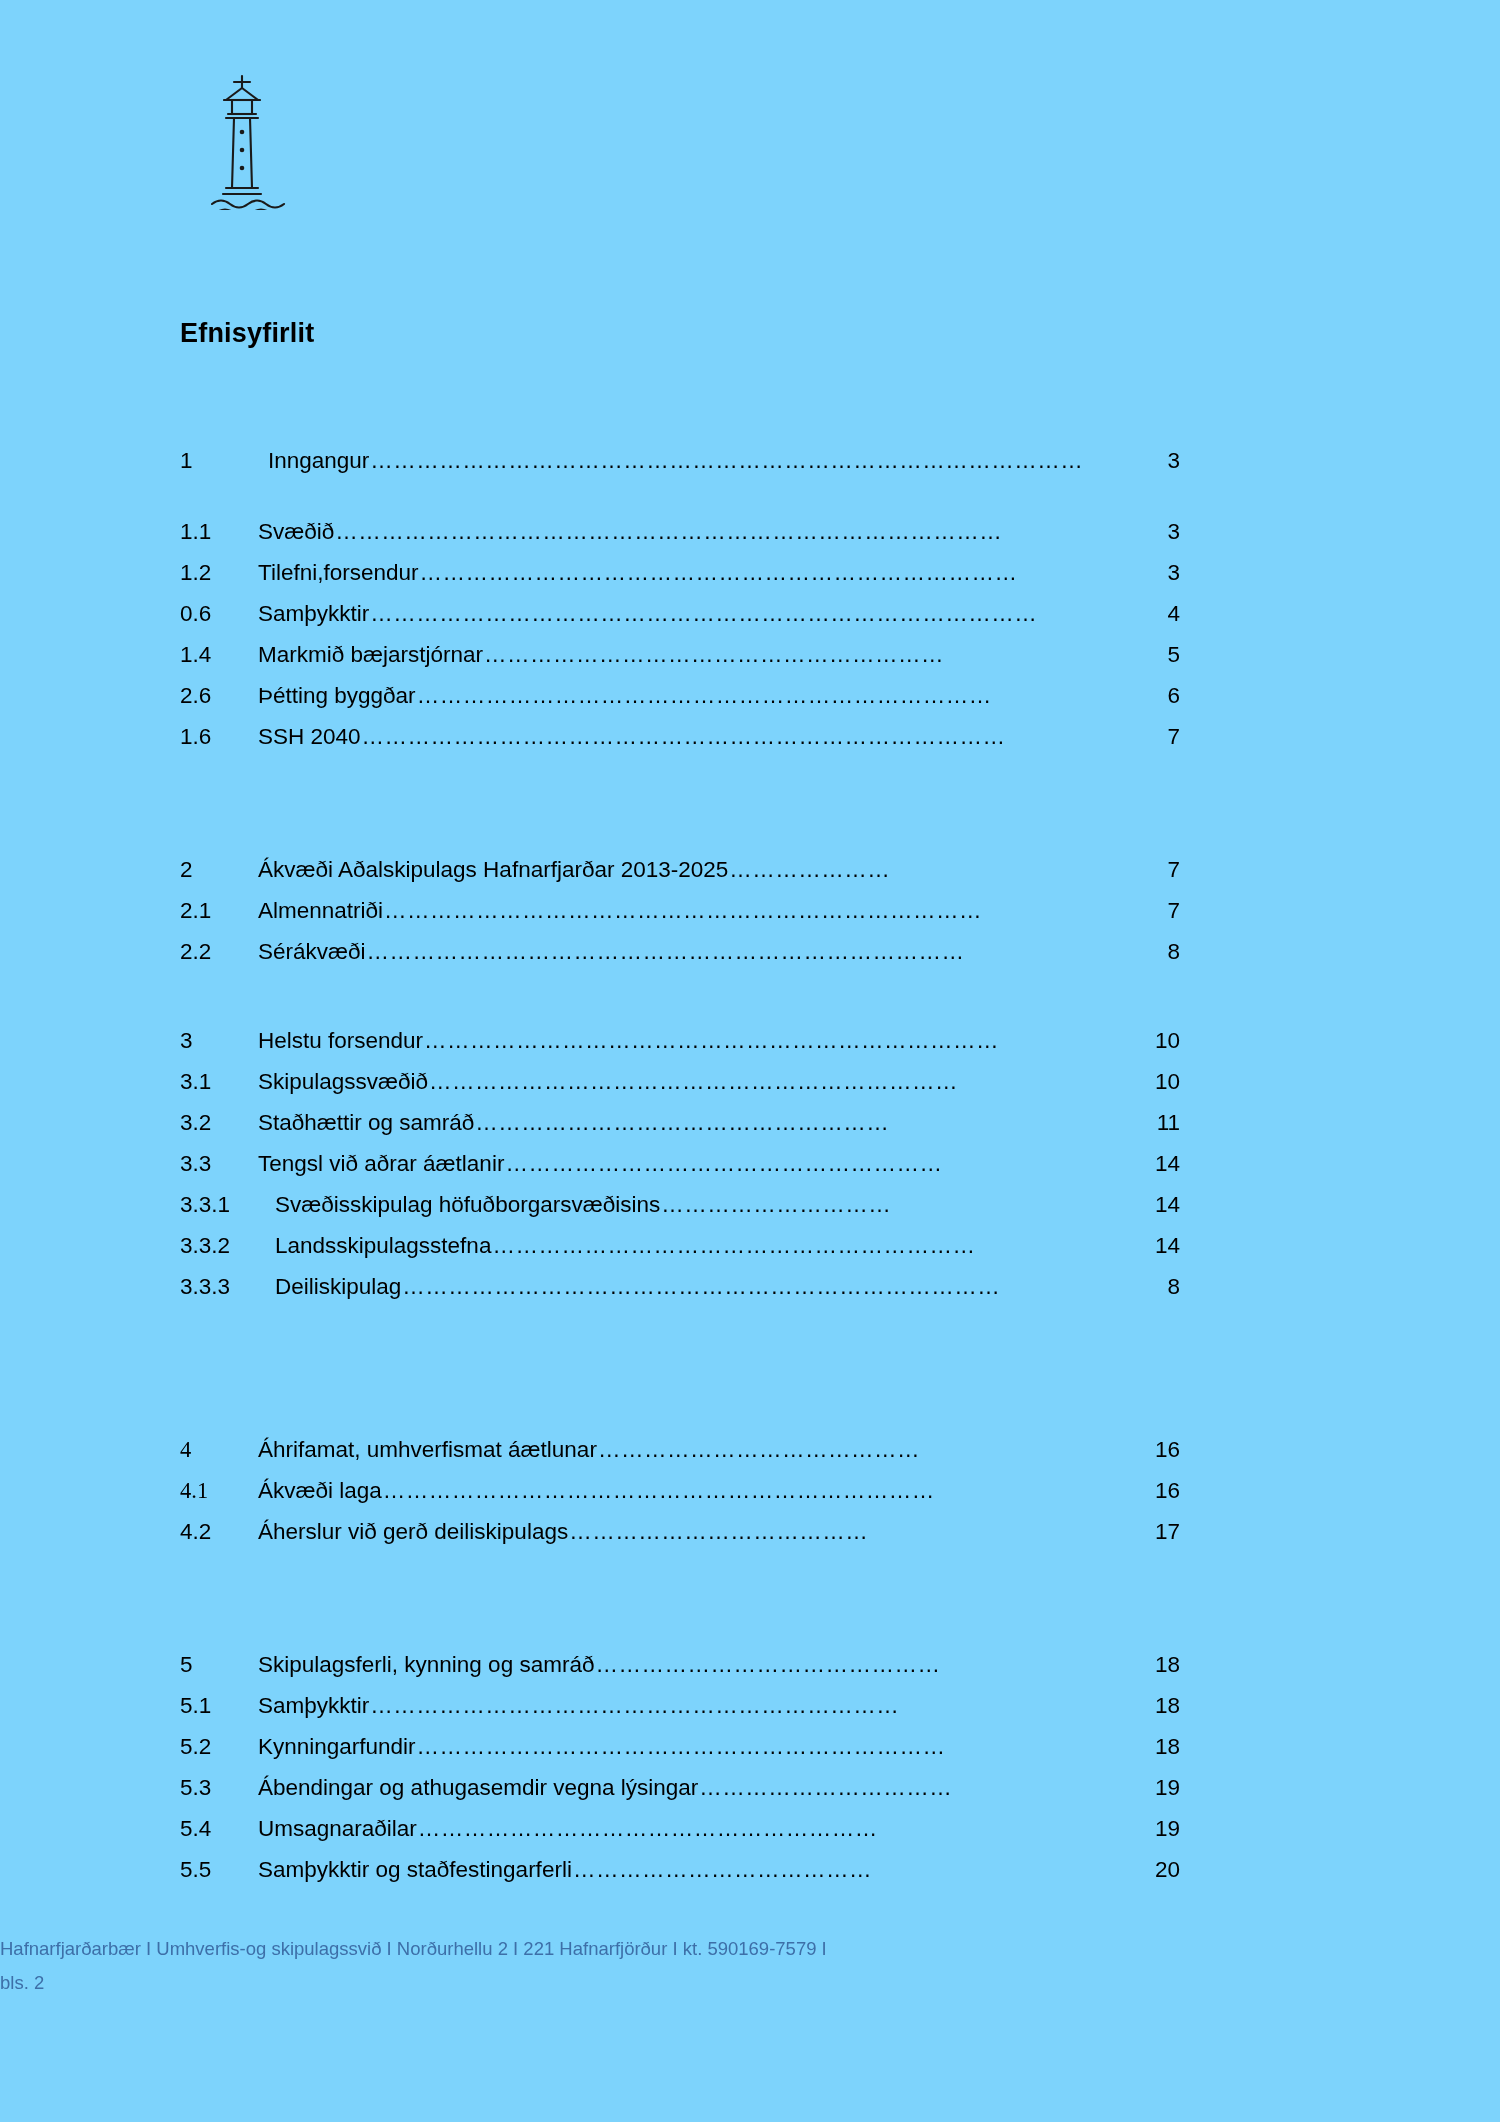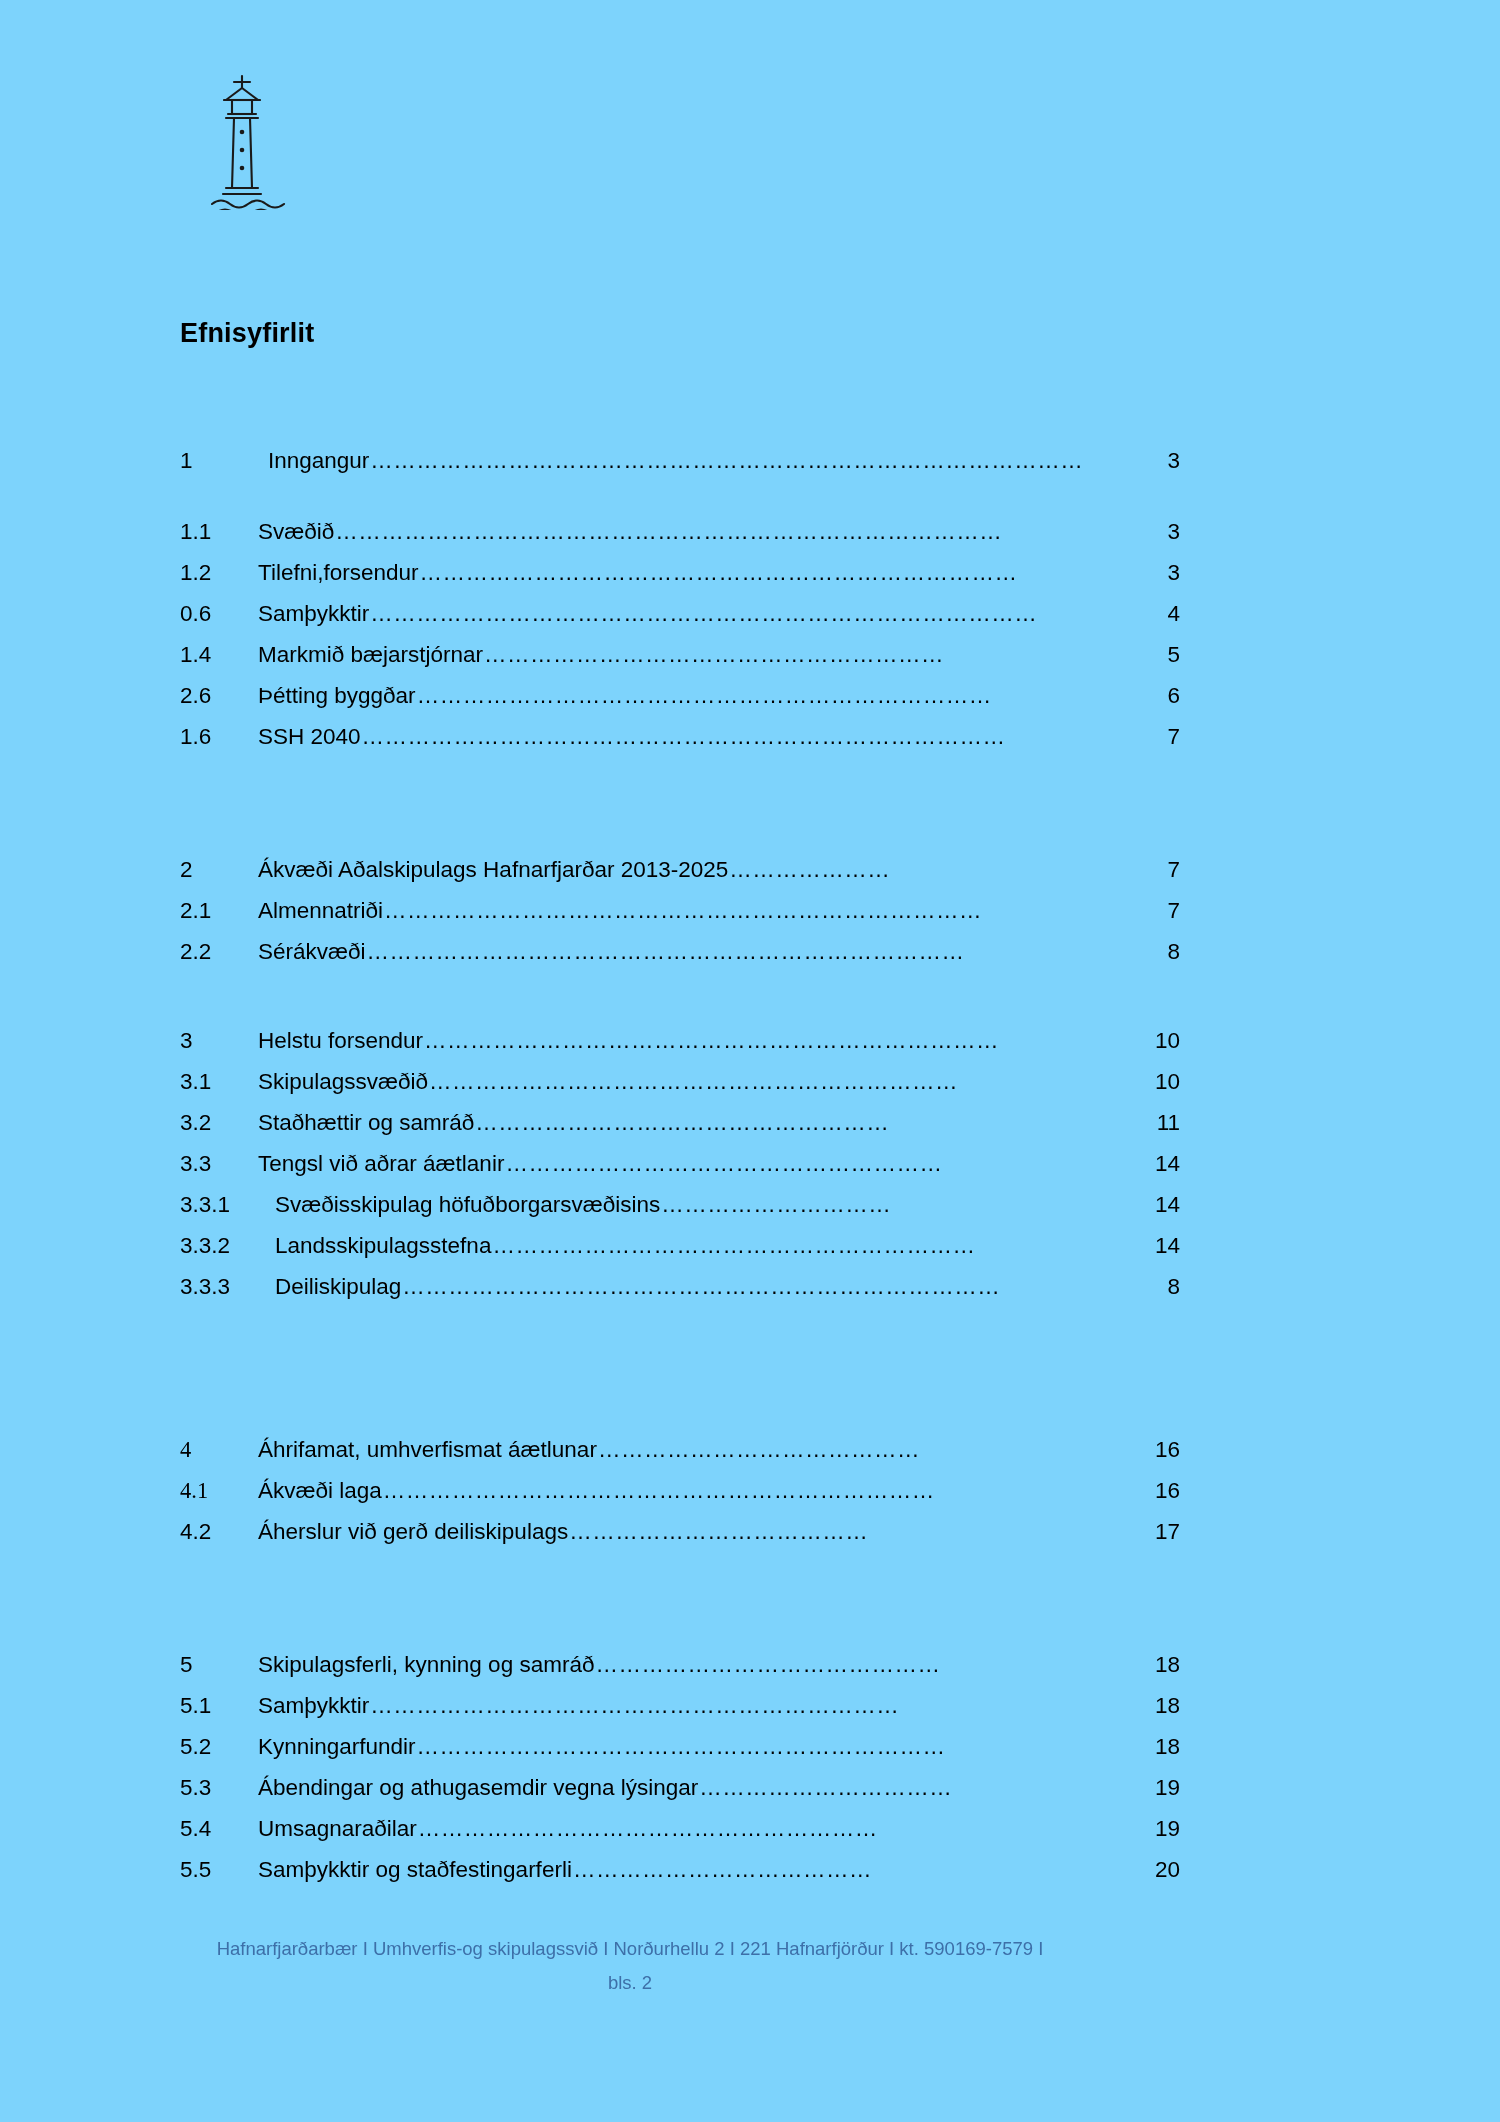--- a/index.html
+++ b/index.html
@@ -75,21 +75,20 @@
   .row-lead {
     font-size: 22.5px;
   }
   .row-lead .num { width: 78px; }
   .lead-indent { padding-left: 10px; }
   .footer {
     position: absolute;
     left: 0;
     top: 1932px;
     width: 1260px;
-    text-align: center;
     color: #3d6fa8;
     font-size: 18.5px;
     line-height: 34px;
   }
   .footer-line2 { display: block; }
   .serif-num {
     font-family: "Liberation Serif", serif;
   }
 </style>
 </head>

